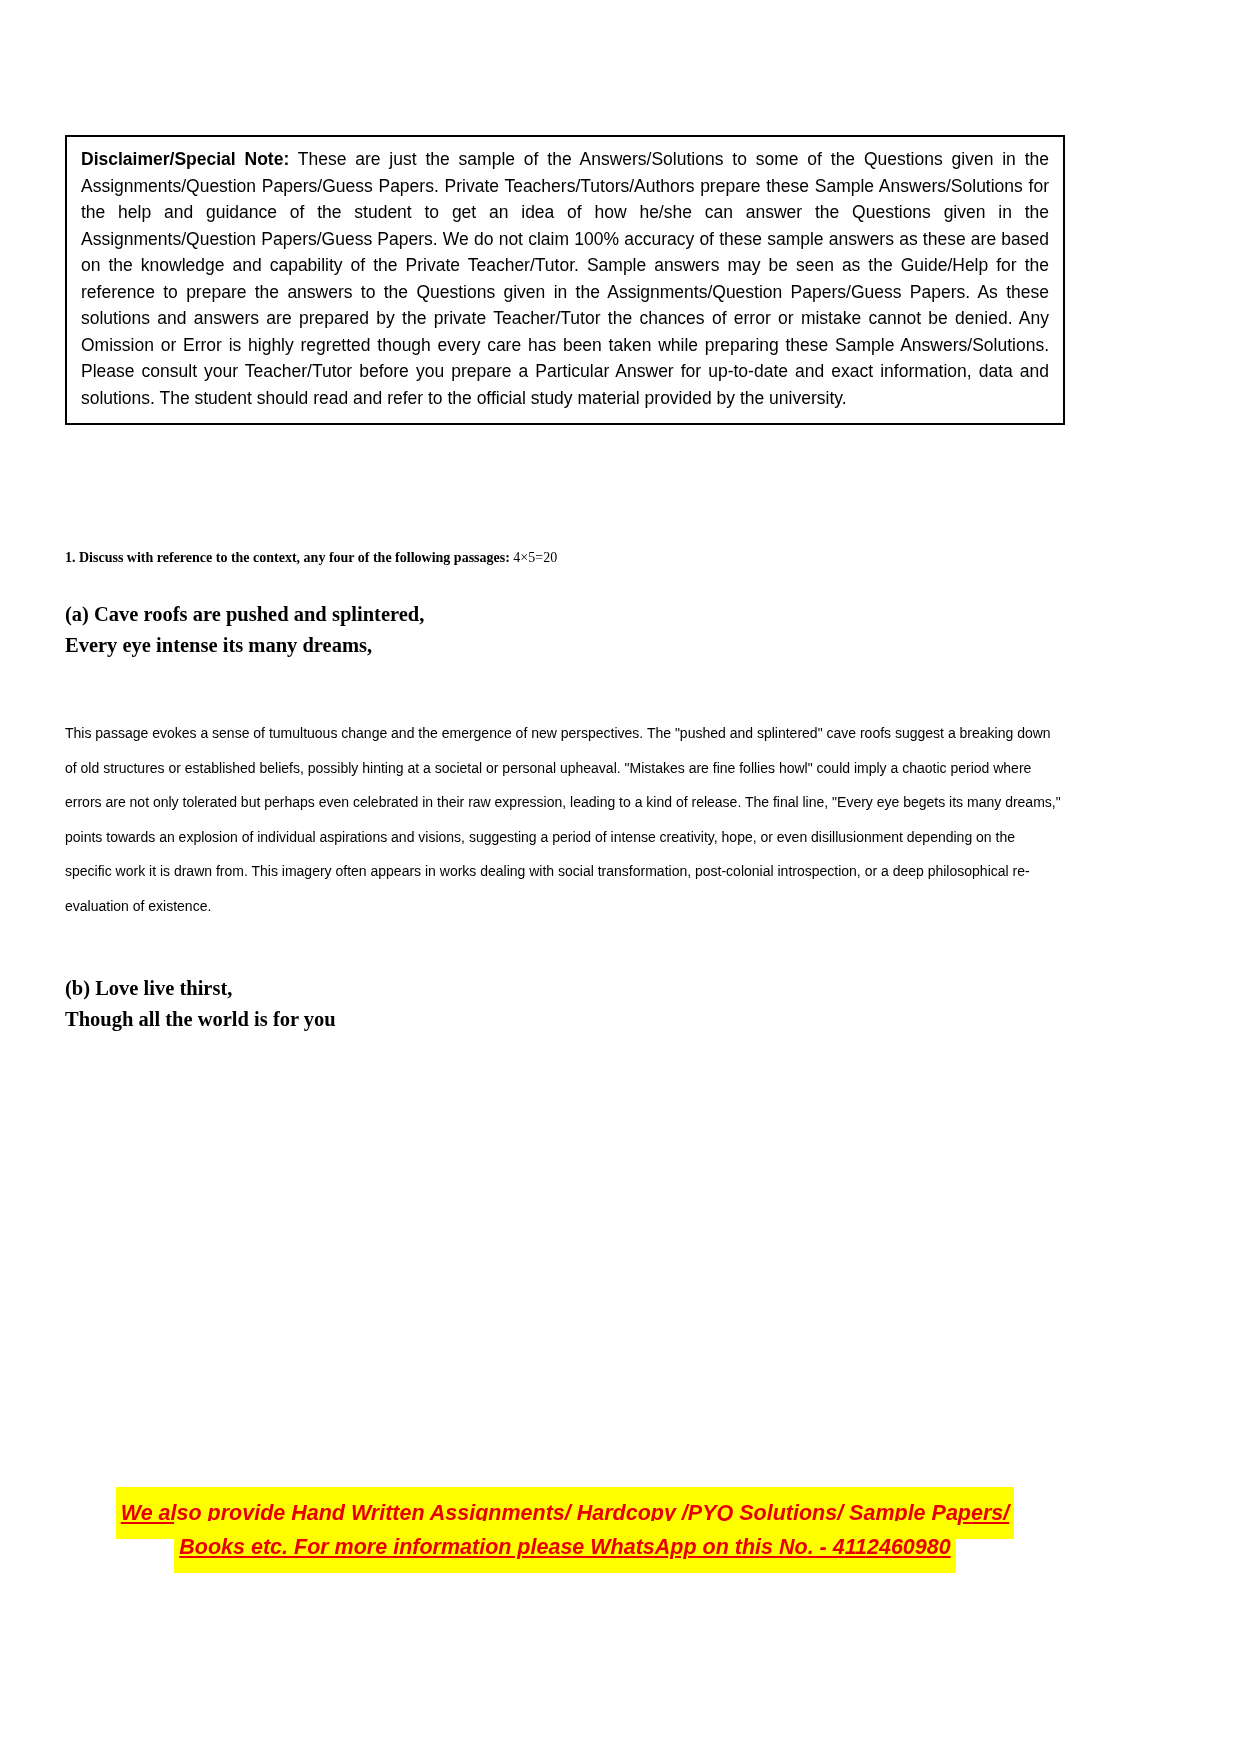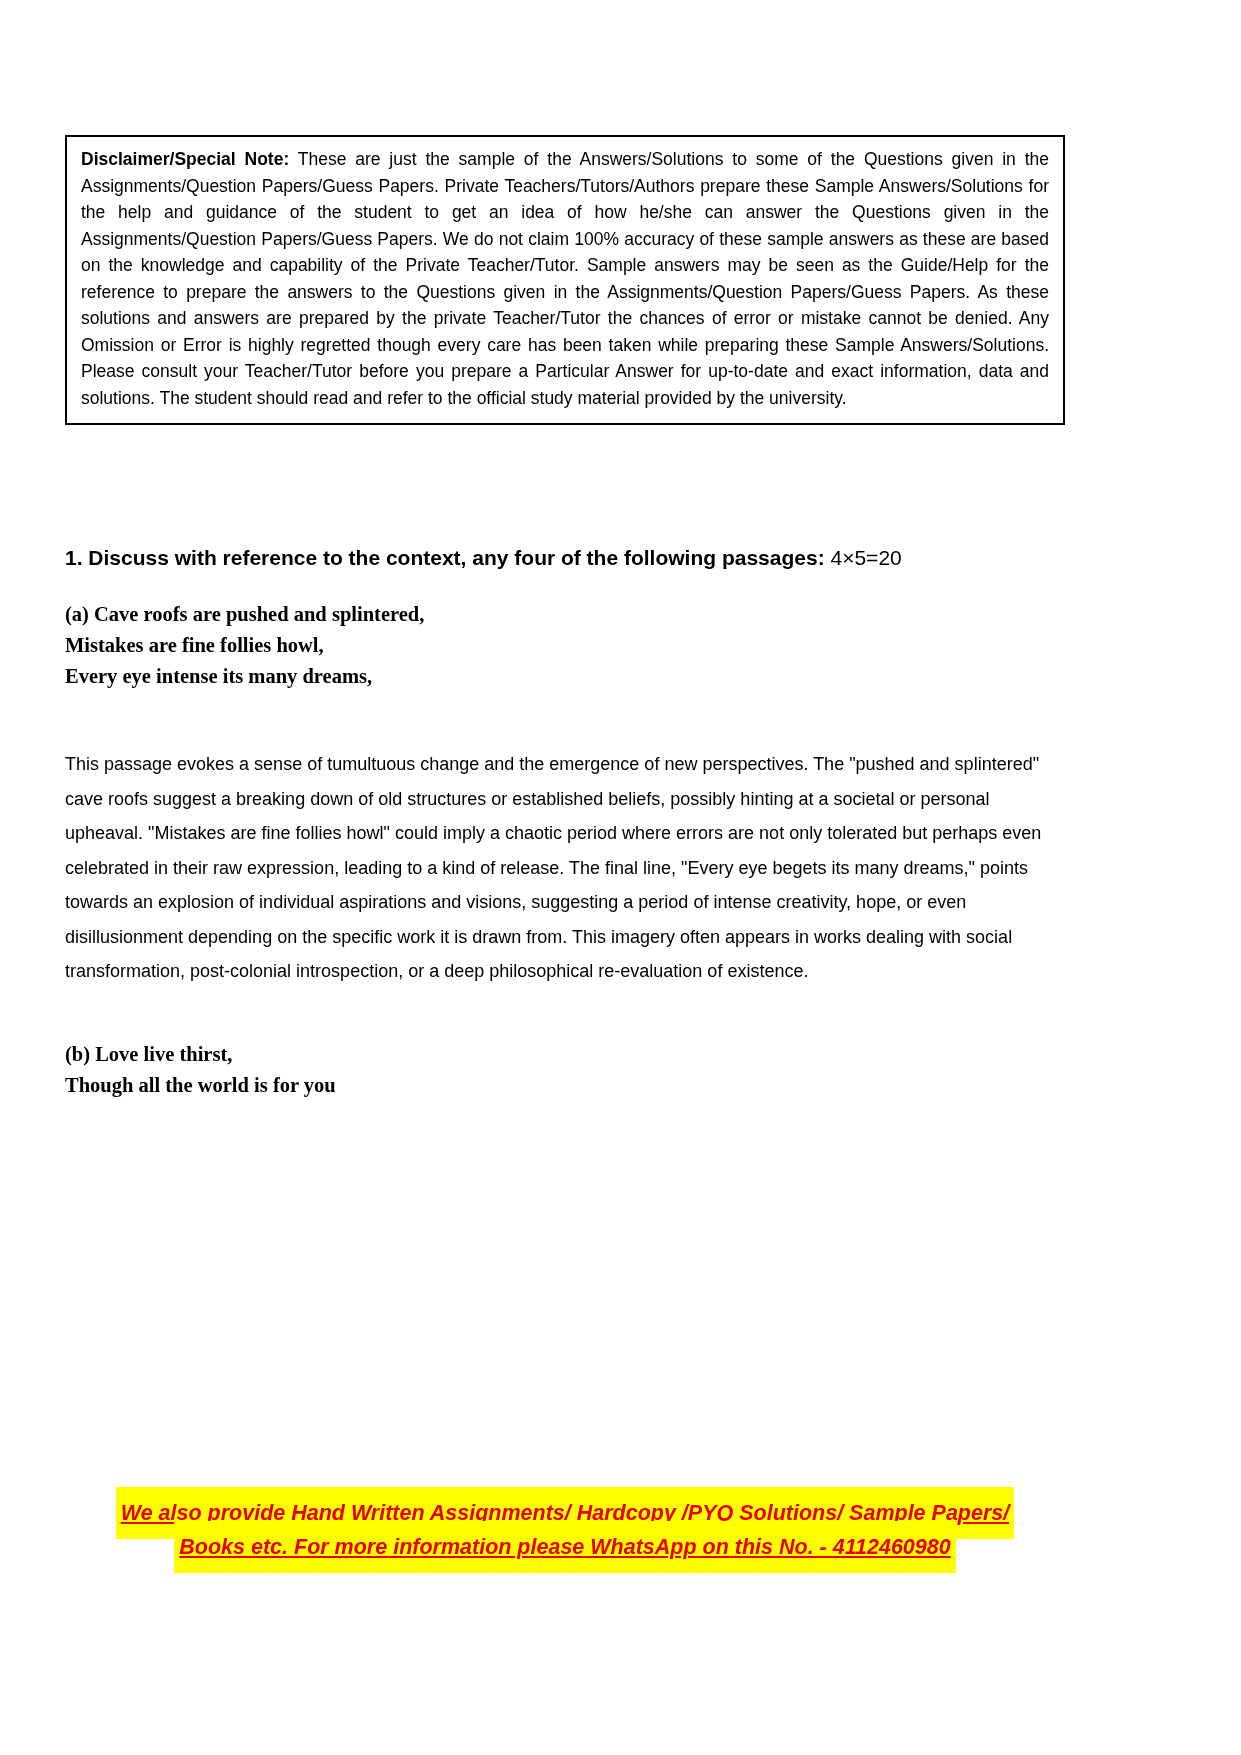--- a/index.html
+++ b/index.html
@@ -24,34 +24,35 @@
     padding: 9px 14px 12px 14px;
   }
   .disclaimer-text {
     font-size: 17.5px;
     line-height: 26.5px;
     text-align: justify;
   }
   .disclaimer-label { font-weight: bold; }
   .question-heading {
     margin-top: 118px;
-    font-size: 21px;
+    font-size: 14px;
     line-height: 30px;
+    font-family: Liberation Serif, serif;
   }
   .question-heading .q-bold { font-weight: bold; }
   .passage {
     margin-top: 26px;
     font-size: 20.5px;
     font-weight: bold;
     line-height: 31px;
     font-family: Liberation Serif, serif;
   }
   .answer-paragraph {
     margin-top: 55px;
-    font-size: 18px;
+    font-size: 14px;
     line-height: 34.5px;
     text-align: left;
   }
   .passage-b { margin-top: 50px; }
   .footer-banner {
     position: absolute;
     left: 0;
     top: 1497px;
     width: 100%;
     text-align: center;
@@ -81,21 +82,20 @@
     </p>
   </div>
 
   <p class="question-heading">
     <span class="q-bold">1. Discuss with reference to the context, any four of the following passages:</span>
     <span>4×5=20</span>
   </p>
 
   <div class="passage">
     <div>(a) Cave roofs are pushed and splintered,</div>
-    <div>Mistakes are fine follies howl,</div>
     <div>Every eye intense its many dreams,</div>
   </div>
 
   <p class="answer-paragraph">This passage evokes a sense of tumultuous change and the emergence of new perspectives. The "pushed and splintered" cave roofs suggest a breaking down of old structures or established beliefs, possibly hinting at a societal or personal upheaval. "Mistakes are fine follies howl" could imply a chaotic period where errors are not only tolerated but perhaps even celebrated in their raw expression, leading to a kind of release. The final line, "Every eye begets its many dreams," points towards an explosion of individual aspirations and visions, suggesting a period of intense creativity, hope, or even disillusionment depending on the specific work it is drawn from. This imagery often appears in works dealing with social transformation, post-colonial introspection, or a deep philosophical re-evaluation of existence.</p>
 
   <div class="passage passage-b">
     <div>(b) Love live thirst,</div>
     <div>Though all the world is for you</div>
   </div>
 

